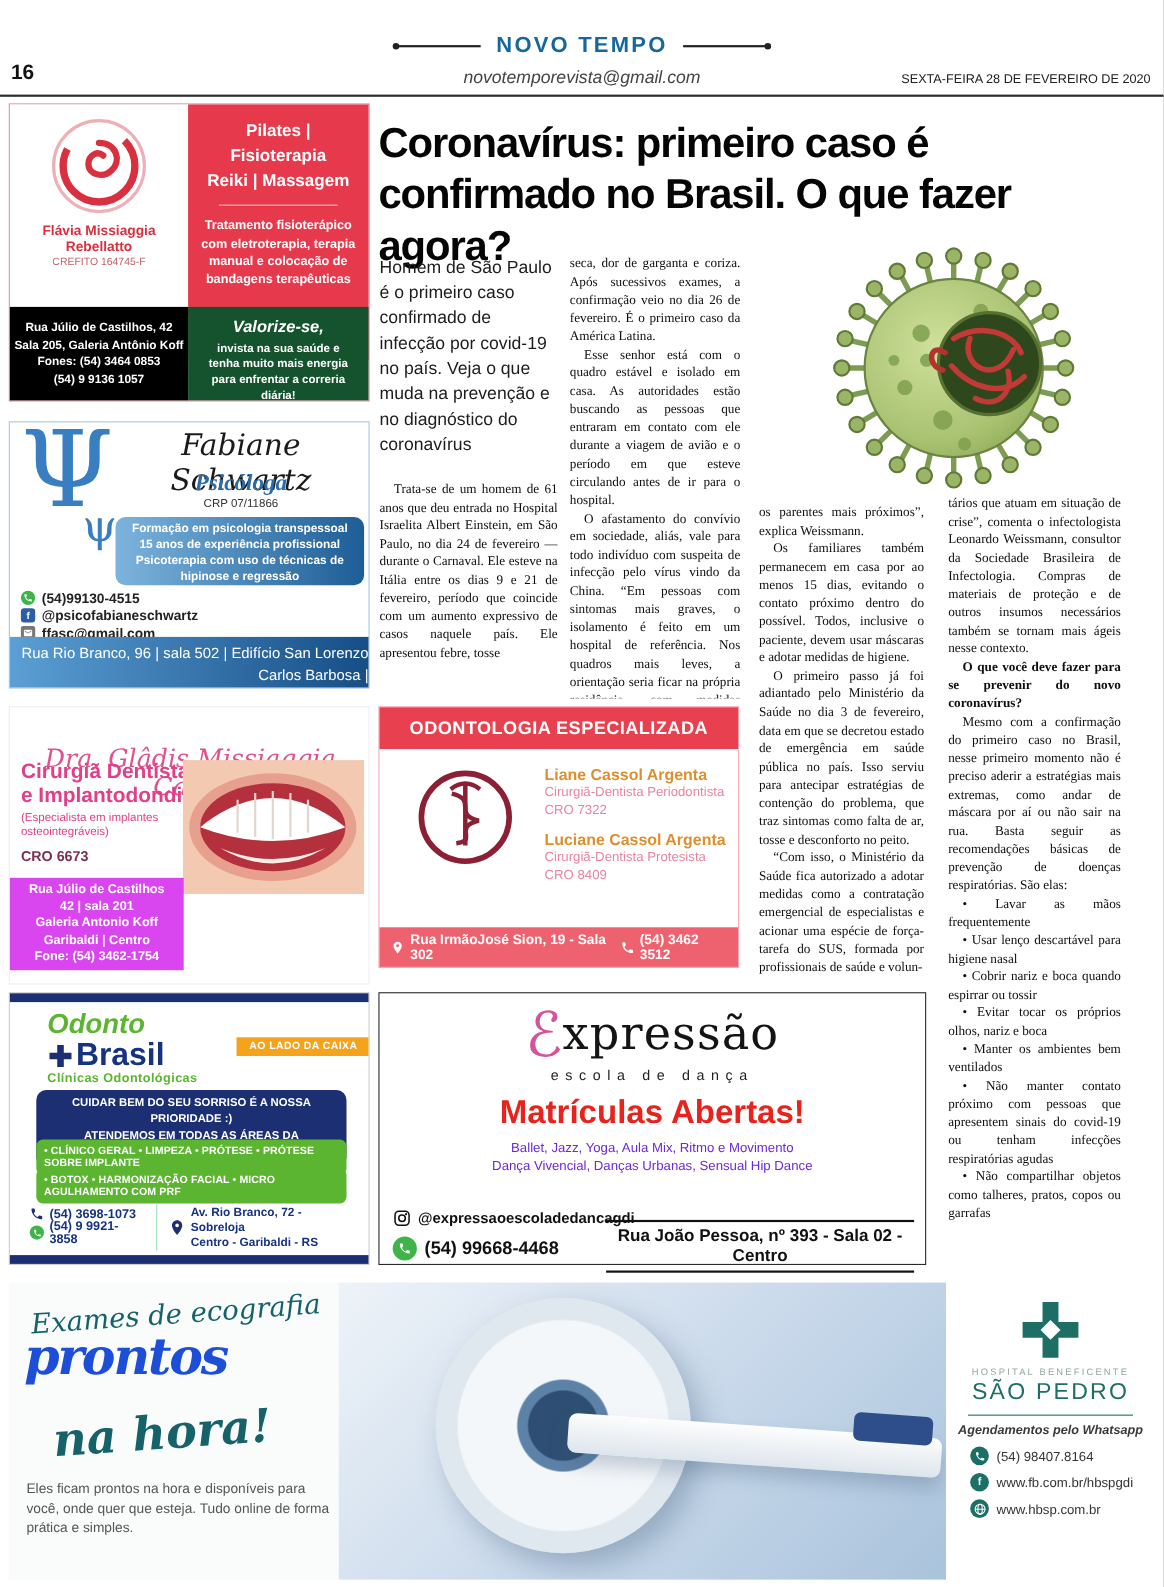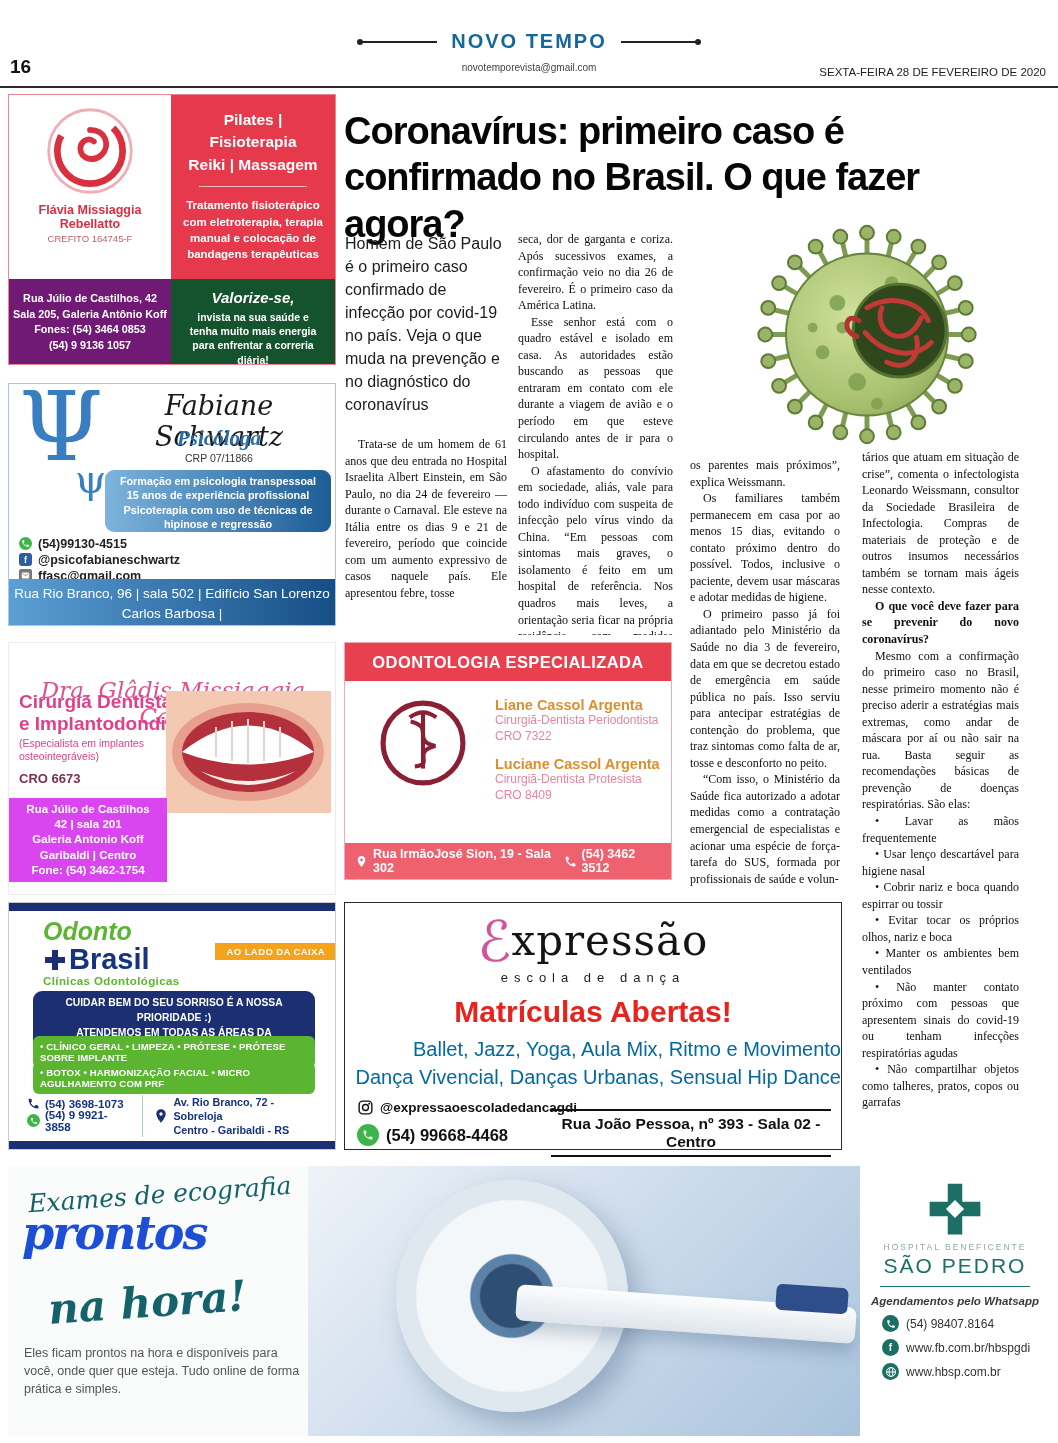--- a/index.html
+++ b/index.html
@@ -6,21 +6,21 @@
   html,body { background:#9a9a9a; }
   body { font-family:"Liberation Sans",sans-serif; }
   .page { position:relative; width:1058px; height:1443px; background:#fff; margin:0 auto; overflow:hidden; color:#111; }
 
   
   .masthead-row { position:absolute; top:30px; left:0; width:100%; display:flex; align-items:center; justify-content:center; gap:14px; }
   .mast-line { width:78px; height:2px; background:#222; position:relative; }
   .mast-line .dot { position:absolute; width:6px; height:6px; background:#222; border-radius:50%; top:-2px; }
   .mast-line.l .dot { left:-2px; } .mast-line.r .dot { right:-2px; }
   .masthead { color:#16679d; font-weight:bold; font-size:20px; letter-spacing:2px; }
-  .head-email { position:absolute; top:62px; width:100%; text-align:center; font-size:10px; color:#444; }
+  .head-email { position:absolute; top:62px; width:100%; text-align:center; font-style:italic; font-size:16px; color:#444; }
   .pagenum { position:absolute; left:10px; top:56px; font-size:19px; font-weight:bold; color:#111; }
   .head-date { position:absolute; right:12px; top:66px; font-size:11.5px; color:#222; }
   .head-rule { position:absolute; top:86px; left:0; width:100%; height:2px; background:#2b2b2b; }
 
   
   .article-title { position:absolute; left:344px; top:108px; width:692px; font-size:38px; font-weight:bold; letter-spacing:-1px; line-height:1.22; color:#050505; }
   .lede { position:absolute; left:345px; top:232px; width:164px; font-size:16px; line-height:1.44; color:#1c1c1c; }
   .bodycol { position:absolute; font-family:"Liberation Serif",serif; font-size:12px; line-height:1.38; text-align:justify; color:#0e0e0e; overflow:hidden; }
   .bodycol p { text-indent:13px; }
   .bodycol p.nohang { text-indent:0; }
@@ -38,38 +38,38 @@
   
   .adfisio { left:8px; top:94px; width:328px; height:271px; border:1px solid #e88790; }
   .af-left { position:absolute; left:0; top:0; width:162px; height:184px; background:#fff; text-align:center; padding-top:8px; }
   .af-logo { margin:0 auto; width:96px; height:96px; }
   .af-name { margin-top:4px; color:#d93040; font-weight:bold; font-size:12.5px; }
   .af-cref { color:#c0626a; font-size:9.5px; margin-top:2px; }
   .af-right { position:absolute; left:162px; top:0; right:0; height:232px; background:#e63a4c; color:#fff; text-align:center; padding:14px 10px; }
   .af-serv { font-size:15.5px; font-weight:bold; line-height:1.45; }
   .af-div { width:75%; height:1px; background:rgba(255,255,255,.65); margin:10px auto; }
   .af-treat { font-size:11.5px; font-weight:bold; line-height:1.4; }
-  .af-leftbot { position:absolute; left:0; top:184px; width:162px; bottom:0; background:#701a75; color:#fff; text-align:center; padding-top:12px; font-size:10.8px; line-height:1.45; font-weight:bold; }
+  .af-leftbot { position:absolute; left:0; top:184px; width:162px; bottom:0; background:#000000; color:#fff; text-align:center; padding-top:12px; font-size:10.8px; line-height:1.45; font-weight:bold; }
   .af-rightbot { position:absolute; left:162px; top:184px; right:0; bottom:0; background:#14532d; color:#fff; text-align:center; padding:10px 12px; }
   .af-val { font-size:15px; font-weight:bold; font-style:italic; margin-bottom:4px; }
   .af-valb { font-size:10.5px; line-height:1.35; font-weight:bold; }
 
   
   .adpsico { left:8px; top:383px; width:328px; height:243px; border:1px solid #a9c7e2; }
   .ap-psi { position:absolute; left:10px; top:-14px; font-family:"DejaVu Serif",serif; font-size:96px; color:#3a7ec2; line-height:1.2; }
   .ap-psi2 { position:absolute; left:66px; top:72px; font-family:"DejaVu Serif",serif; font-size:40px; color:#3a7ec2; }
   .ap-name { position:absolute; left:96px; top:6px; width:228px; text-align:center; font-family:"DejaVu Serif",serif; font-style:italic; font-size:27px; color:#1a1a1a; }
   .ap-title { position:absolute; left:96px; top:42px; width:228px; text-align:center; font-family:Liberation Serif, serif; font-weight:bold; font-style:italic; font-size:21px; color:#2a6da8; }
   .ap-crp { position:absolute; left:96px; top:68px; width:228px; text-align:center; font-size:10.5px; color:#333; }
   .ap-box { position:absolute; left:96px; top:86px; width:226px; height:62px; border-radius:9px; background:linear-gradient(90deg,#7db4dd,#1d5d96); color:#fff; text-align:center; font-size:10.8px; font-weight:bold; line-height:1.34; padding-top:4px; }
   .ap-contacts { position:absolute; left:10px; top:152px; font-size:12.5px; color:#222; }
   .ap-row { display:flex; align-items:center; gap:6px; height:15px; margin-bottom:1px; font-weight:bold; }
   .ci { width:13px; height:13px; border-radius:50%; display:flex; align-items:center; justify-content:center; color:#fff; font-size:9px; font-weight:bold; }
   .ci.wa { background:#3db54a; } .ci.fb { background:#2a5fa8; border-radius:3px; } .ci.em { background:#777; border-radius:2px; }
-  .ap-bottom { position:absolute; left:0; right:0; bottom:0; height:46px; background:linear-gradient(90deg,#5b9fd4,#164e86); color:#fff; text-align:center; font-size:13.5px; line-height:1.5; padding-top:5px; }
+  .ap-bottom { position:absolute; left:0; right:0; bottom:0; height:46px; background:linear-gradient(90deg,#5b9fd4,#164e86); color:#fff; text-align:right; font-size:13.5px; line-height:1.5; padding-top:5px; }
 
   
   .addent { left:8px; top:642px; width:328px; height:253px; border:1px solid #eee; }
   .ad3-name { position:absolute; left:4px; top:6px; width:320px; text-align:center; font-family:"DejaVu Serif",serif; font-style:italic; font-size:23px; color:#e0518e;margin-top:28px; }
   .ad3-t1 { position:absolute; left:10px; top:48px; font-size:19px; font-weight:bold; color:#e0408a; line-height:1.15; }
   .ad3-sub { position:absolute; left:10px; top:94px; width:150px; font-size:10.5px; color:#e0408a; line-height:1.25; }
   .ad3-cro { position:absolute; left:10px; top:128px; font-size:13px; font-weight:bold; color:#7a3050; }
   .ad3-photo { position:absolute; right:4px; top:48px; width:165px; height:122px; overflow:hidden; }
   .ad3-box { position:absolute; left:0px; top:155px; width:158px; height:84px; background:#d946ef; color:#fff; font-weight:bold; font-size:11.5px; line-height:1.32; text-align:center; padding-top:4px; }
 
@@ -102,21 +102,21 @@
   .od-foot { position:absolute; left:0; right:0; bottom:0; height:36px; background:#ee6270; color:#fff; font-size:12.5px; display:flex; align-items:center; justify-content:space-between; padding:0 10px; font-weight:bold; }
   .od-foot .fcell { display:flex; align-items:center; gap:5px; }
 
   
   .adexp { left:344px; top:902px; width:498px; height:248px; border:1.5px solid #2a2a2a; }
   .ex-logo { position:absolute; left:0; right:0; top:6px; text-align:center; }
   .ex-e { font-size:56px; color:#d4549a; font-family:"DejaVu Sans",sans-serif; vertical-align:-6px; }
   .ex-word { font-family:"DejaVu Serif",serif; font-size:42px; color:#141414; letter-spacing:1px; }
   .ex-sub { letter-spacing:6px; font-size:13px; color:#222; margin-top:-4px; }
   .ex-head { position:absolute; left:0; right:0; top:92px; text-align:center; color:#e8221c; font-weight:bold; font-size:30px; }
-  .ex-lines { position:absolute; left:0; right:0; top:132px; text-align:right; font-size:20px; color:#0369a1; line-height:1.4; }
+  .ex-lines { position:absolute; left:0; right:0; top:132px; text-align:center; font-size:12px; color:#6d28d9; line-height:1.4; }
   .ex-ig { position:absolute; left:12px; top:196px; display:flex; align-items:center; gap:6px; font-weight:bold; font-size:13.5px; color:#111; }
   .ex-wa { position:absolute; left:12px; top:221px; display:flex; align-items:center; gap:7px; font-weight:bold; font-size:16.5px; color:#111; }
   .ex-addr { position:absolute; right:10px; top:206px; width:280px; text-align:center; font-weight:bold; font-size:15.5px; color:#111; border-top:2.5px solid #111; border-bottom:2.5px solid #111; padding:4px 0; }
   .wa-circle { width:22px; height:22px; border-radius:50%; background:#3db54a; display:flex; align-items:center; justify-content:center; }
 
   
   .adhosp { left:8px; top:1166px; width:1042px; height:270px; background:#fafbfb; }
   .hp-script { position:absolute; left:20px; top:14px; font-family:"DejaVu Serif",serif; font-style:italic; font-size:25px; color:#16626b; transform:rotate(-4deg); }
   .hp-big { position:absolute; left:14px; top:40px; font-family:"DejaVu Serif",serif; font-style:italic; font-weight:bold; font-size:46px; color:#1d4ed8; letter-spacing:-2px; }
   .hp-script2 { position:absolute; left:40px; top:112px; font-family:"DejaVu Serif",serif; font-style:italic; font-weight:bold; font-size:42px; color:#16626b; transform:rotate(-4deg); }

